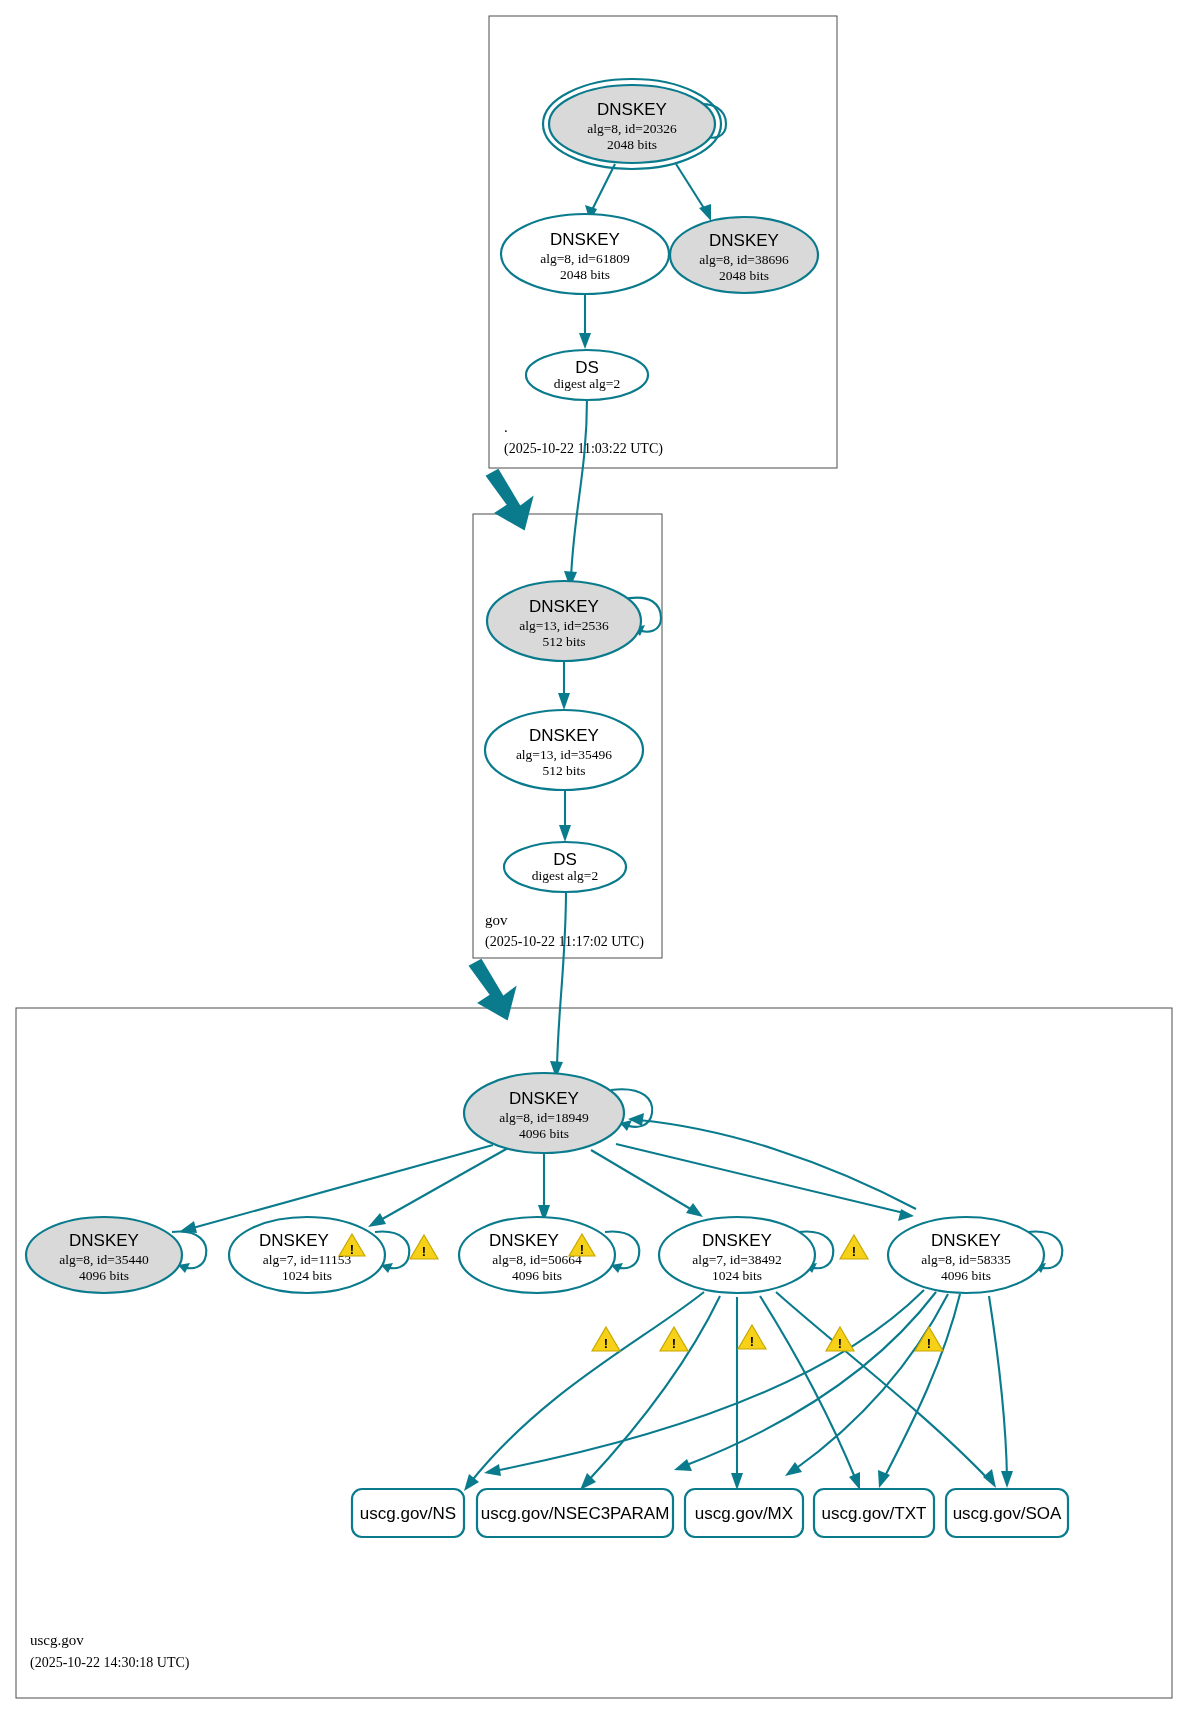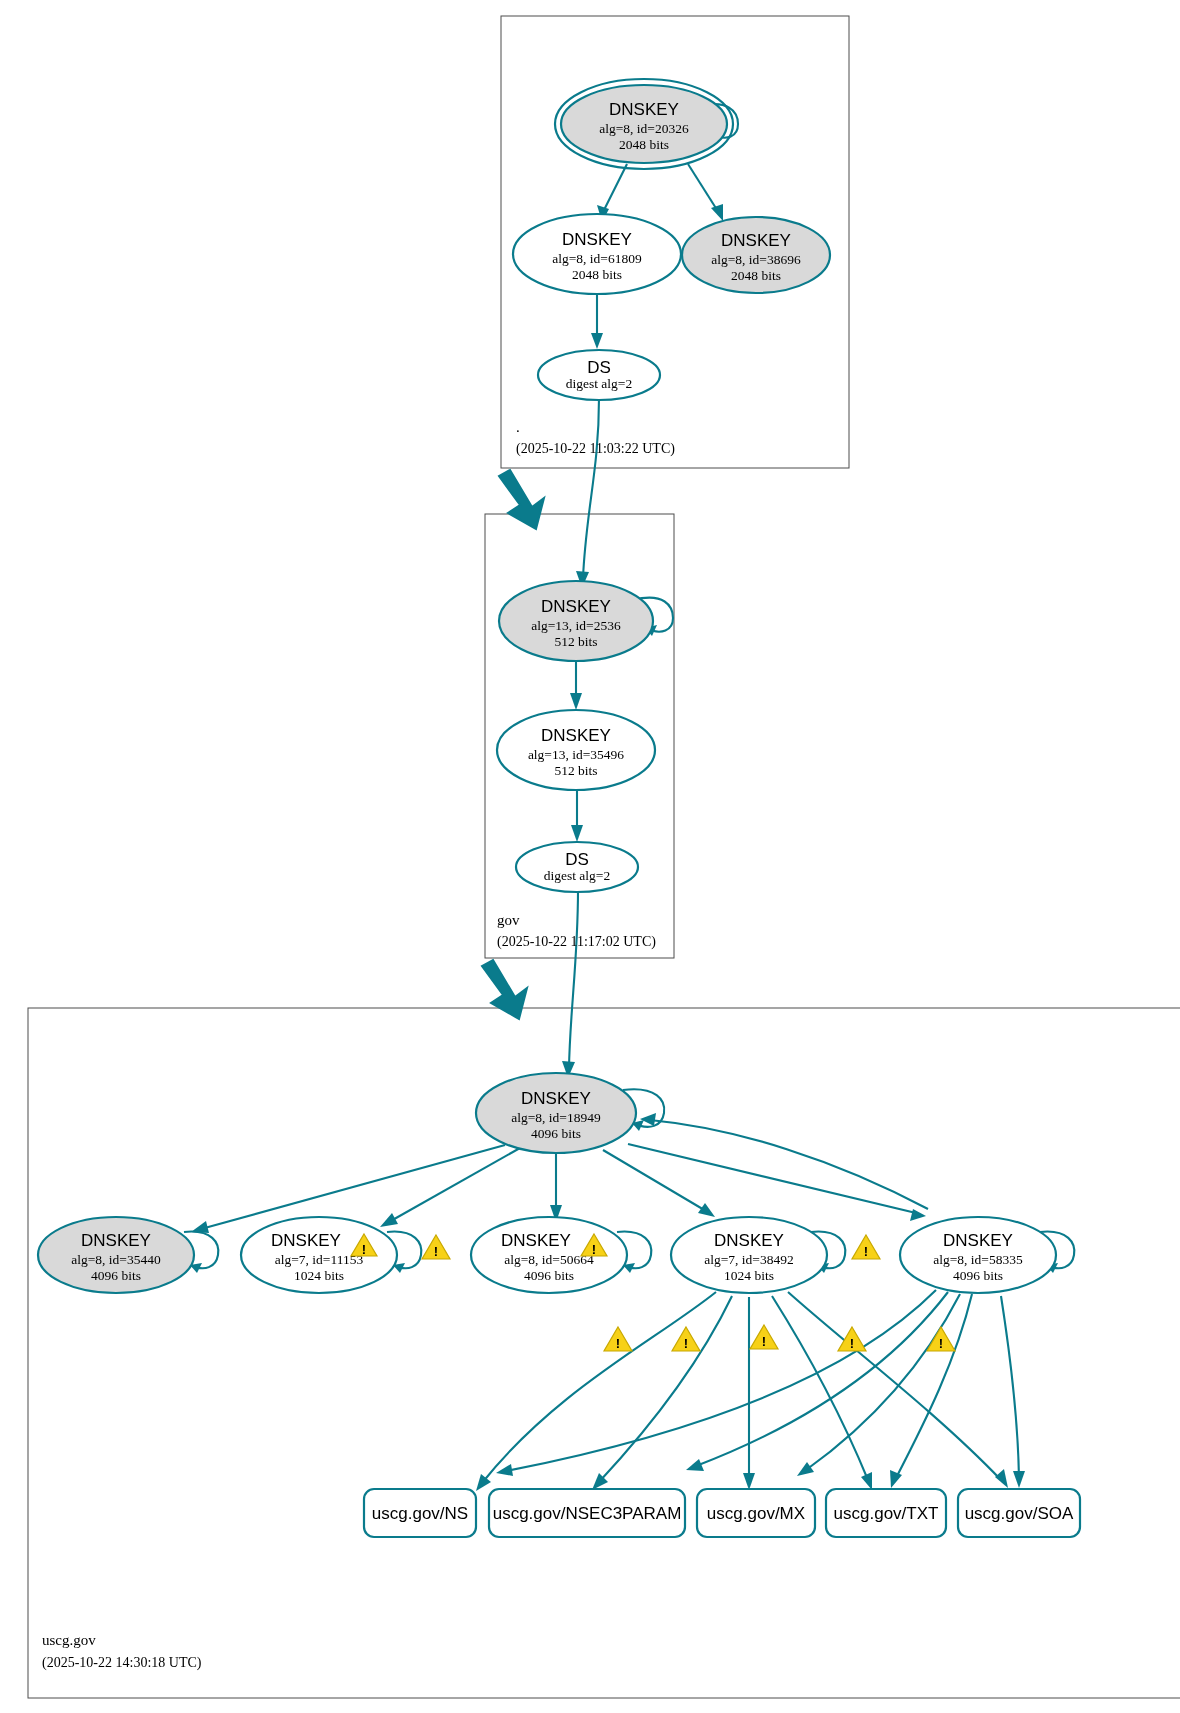--- a/index.html
+++ b/index.html
@@ -9,21 +9,21 @@
   }
   body {
     font-family: "Liberation Sans", sans-serif;
     width: 1180px;
     height: 1713px;
     position: relative;
     overflow: hidden;
   }
   #canvas {
     position: absolute;
-    left: 16px; top: 0;
+    left: 4px; top: 0;
     width: 1148px;
     height: 1713px;
     text-align: center;
   }
   svg { display: block; }
 
   .zone-box {
     fill: #ffffff;
     stroke: #4d4d4d;
     stroke-width: 1;

